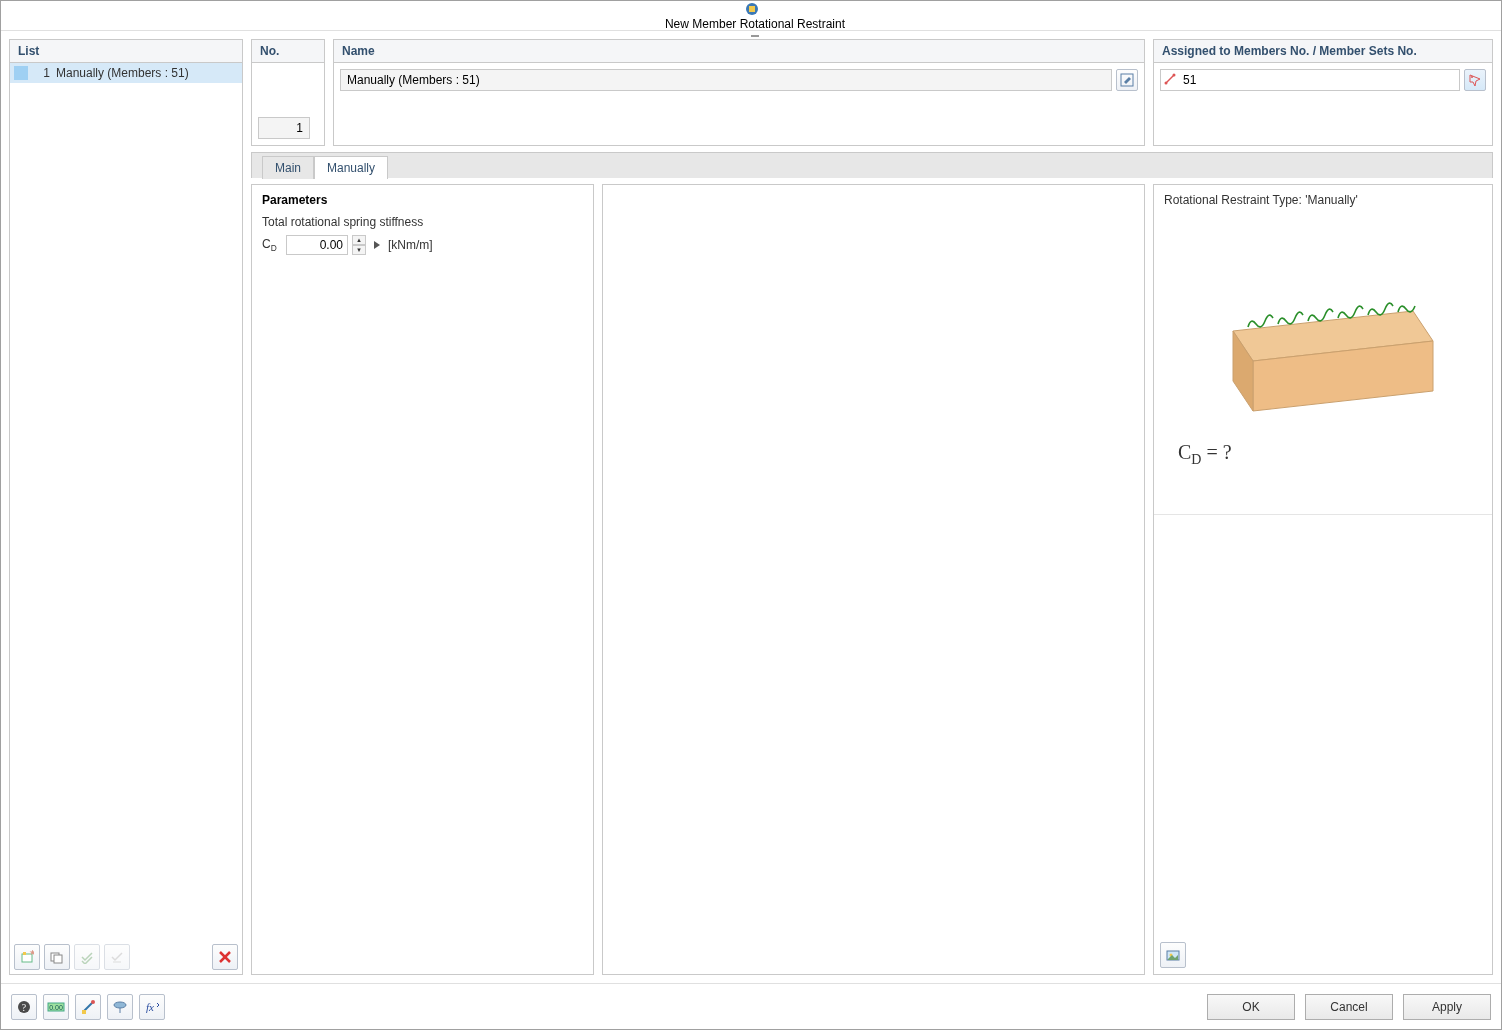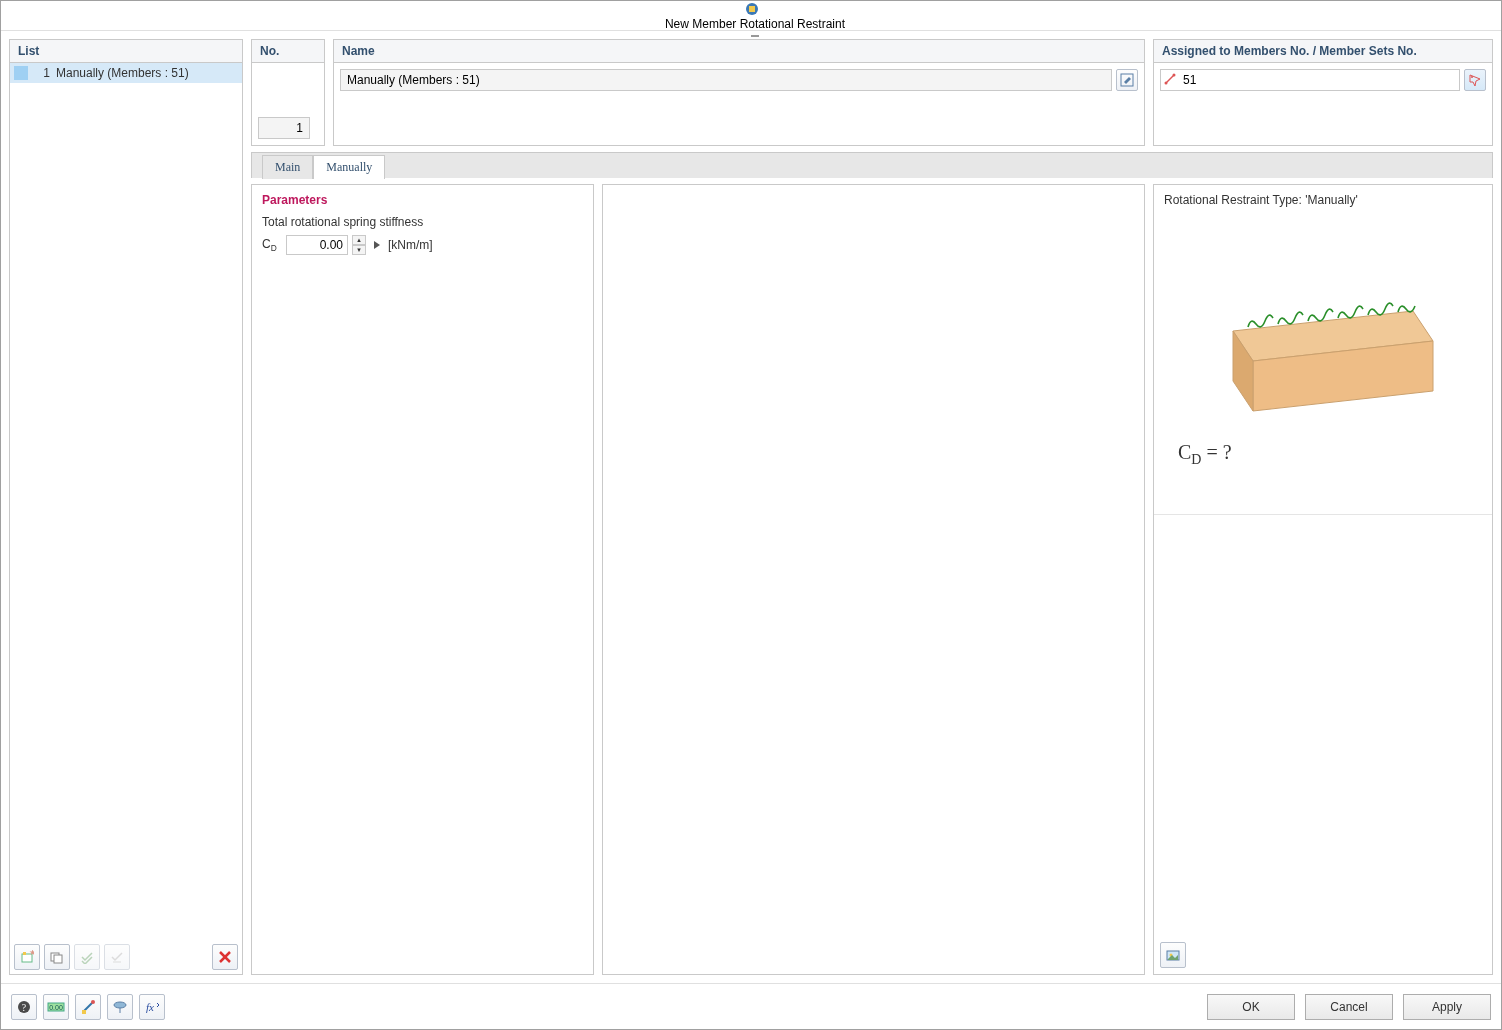--- a/index.html
+++ b/index.html
@@ -40,25 +40,25 @@
   .name-box .cnt { }
   .name-box input.nm { flex:1; height:22px; border:1px solid #c9c9c9; background:#f4f4f4; padding:0 6px; font-family:inherit; font-size:12px; }
   .icon-btn { width:22px; height:22px; border:1px solid #b8c0cc; background:linear-gradient(#fdfdfd,#eef1f6); display:flex; align-items:center; justify-content:center; border-radius:2px; }
   .assign-box { width:340px; }
   .assign-box .cnt input.asg { flex:1; height:22px; border:1px solid #c9c9c9; background:#fff; padding:0 6px 0 22px; font-family:inherit; font-size:12px; }
   .assign-box .cnt { position:relative; }
   .assign-box .cnt .mini-icon { position:absolute; left:10px; top:10px; }
 
   
   .tab-strip { display:flex; background:#e7e7e7; height:26px; align-items:flex-end; padding-left:10px; border:1px solid #c9c9c9; border-bottom:none; }
-  .tab { padding:4px 12px; border:1px solid #c9c9c9; border-bottom:none; margin-right:0px; background:#e7e7e7; color:#33506e; cursor:default; position:relative; top:1px;font-family:Liberation Serif, serif;}
+  .tab { padding:4px 12px; border:1px solid #c9c9c9; border-bottom:none; margin-right:0px; background:#e7e7e7; color:#33506e; cursor:default; position:relative; top:1px;}
   .tab.active { background:#fff;margin-top:26px; }
   .content-row { flex:1; display:flex; gap:8px; min-height:0; }
   .params-panel { width:343px; border:1px solid #c9c9c9; padding:8px 10px; background:#fff; }
-  .params-panel .sect-title { color:#be185d; font-weight:600; margin-bottom:8px; }
+  .params-panel .sect-title { color:#000000; font-weight:600; margin-bottom:8px; }
   .params-panel .param-lbl { color:#333; margin-bottom:6px; }
   .param-row { display:flex; align-items:center; gap:4px; }
   .param-row .sym { width:20px; }
   .param-row input.val { width:62px; height:20px; text-align:right; border:1px solid #c9c9c9; padding:0 4px; font-family:inherit; font-size:12px; }
   .spinner { width:14px; display:flex; flex-direction:column; }
   .spinner .sp { height:10px; font-size:7px; text-align:center; line-height:8px; border:1px solid #c9c9c9; background:#f4f4f4;}
   .play { width:14px; height:20px; display:flex; align-items:center; justify-content:center; }
   .mid-panel { flex:1; border:1px solid #c9c9c9; background:#fff; }
   .right-panel { width:340px; border:1px solid #c9c9c9; background:#fff; display:flex; flex-direction:column; }
   .right-panel .rtitle { padding:8px 10px; color:#333; }

